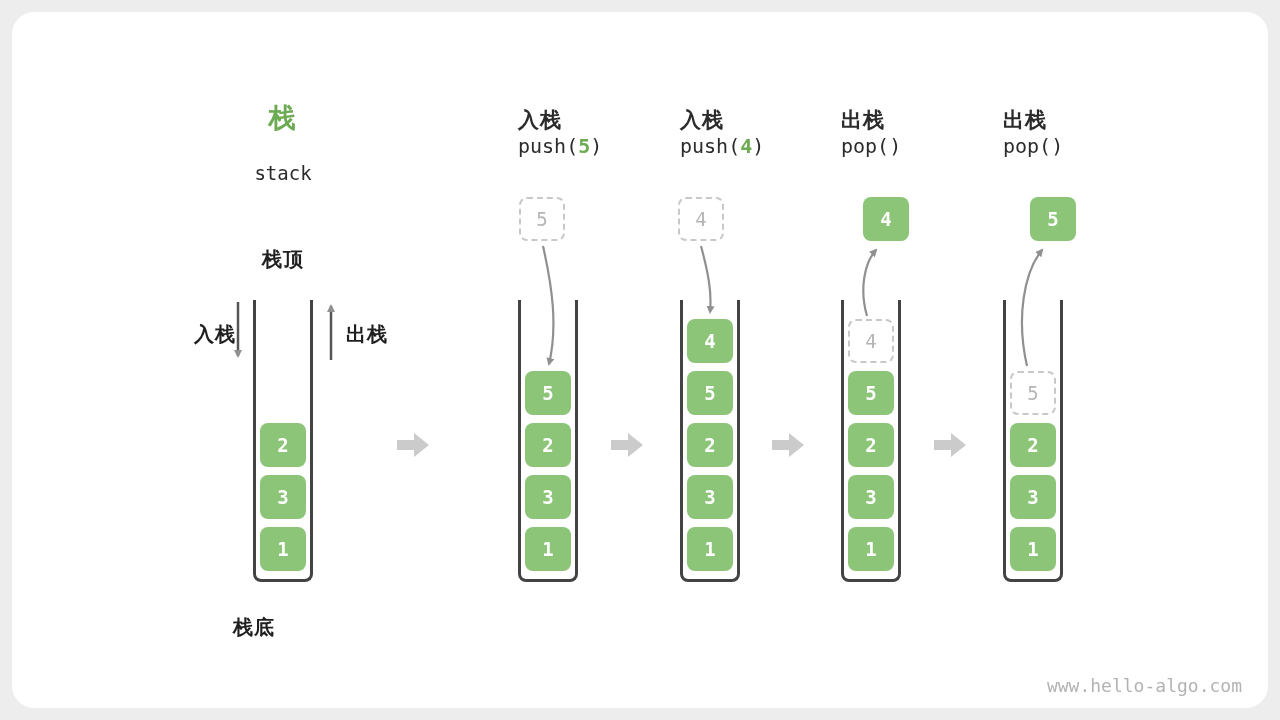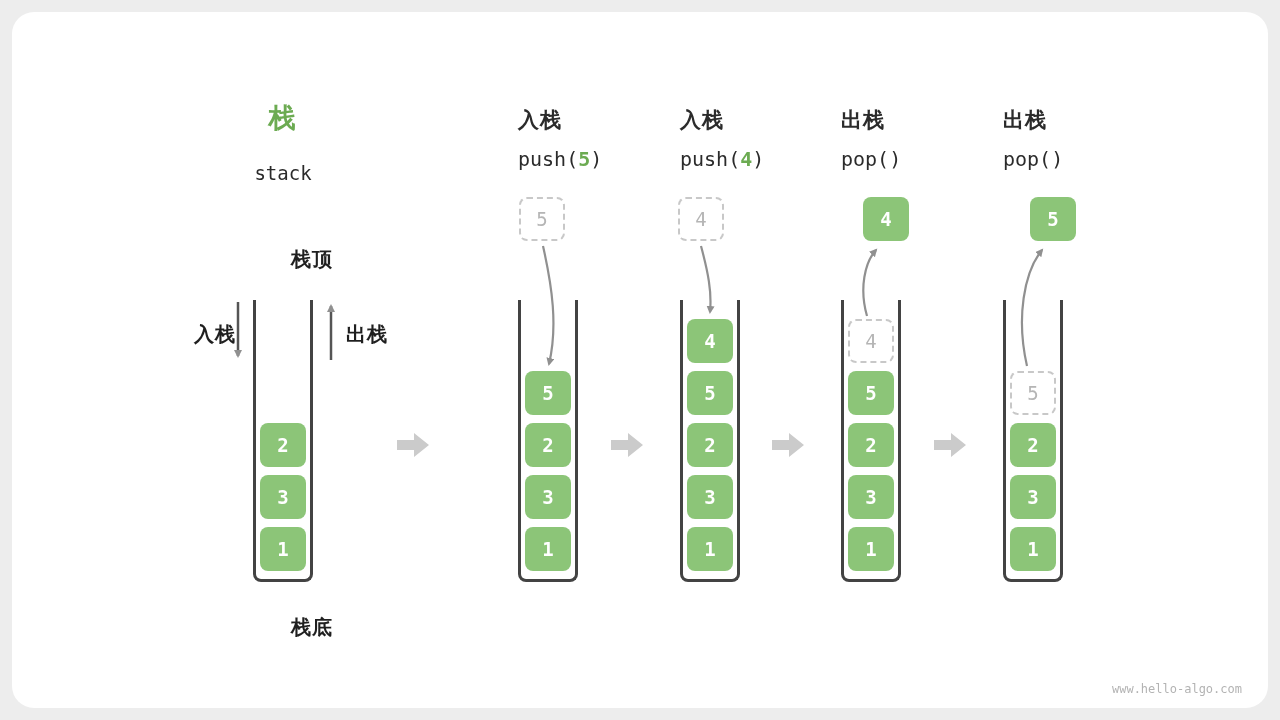--- a/index.html
+++ b/index.html
@@ -14,31 +14,31 @@
   .card {
     position:absolute; left:12px; top:12px;
     width:1256px; height:696px;
     background:#ffffff; border-radius:22px;
   }
 
   
   .hdr { position:absolute; top:106px; }
   .hdr-zh { font-size:21px; font-weight:700; color:#2b2b2b; letter-spacing:1px; }
   .hdr-op { font-family:"DejaVu Sans Mono","Liberation Mono",monospace;
-            font-size:20px; margin-top:13px; color:#2b2b2b; }
+            font-size:20px; color:#2b2b2b; }
   .hdr-op .g { color:#6cab52; font-weight:700; }
 
   .hdr-c1 { left:213px; width:140px; text-align:center; top:100px; }
   .title-zh { font-size:27px; font-weight:700; color:#6cab52; letter-spacing:2px; }
   .title-en { font-family:"DejaVu Sans Mono","Liberation Mono",monospace;
               font-size:19px; margin-top:26px; color:#2b2b2b; }
 
   .lbl { position:absolute; font-size:20px; font-weight:700; color:#1f1f1f; letter-spacing:1px; }
-  .top-lbl    { left:233px; top:246px; width:100px; text-align:right; }
-  .bottom-lbl { left:233px; top:614px; width:100px; text-align:right; }
+  .top-lbl    { left:233px; top:246px; width:100px; text-align:center; }
+  .bottom-lbl { left:233px; top:614px; width:100px; text-align:left; }
   .push-lbl   { left:194px; top:321px; }
   .pop-lbl    { left:346px; top:321px; }
 
   
   .stackbox {
     position:absolute; top:300px;
     width:60px; height:282px;
     border-left:3px solid #434343;
     border-right:3px solid #434343;
     border-bottom:3px solid #434343;
@@ -72,21 +72,21 @@
 
   
   .step-arrow { position:absolute; top:431px; width:34px; height:28px; }
 
   
   .overlay { position:absolute; left:0; top:0; width:1280px; height:720px; pointer-events:none; }
 
   .watermark {
     position:absolute; right:38px; bottom:24px;
     font-family:"DejaVu Sans Mono","Liberation Mono",monospace;
-    font-size:12px; color:#b3b3b3;
+    font-size:18px; color:#b3b3b3;
   }
 </style>
 </head>
 <body>
 
 <div class="card"></div>
 
 <div class="hdr hdr-c1">
   <div class="title-zh">栈</div>
   <div class="title-en">stack</div>

